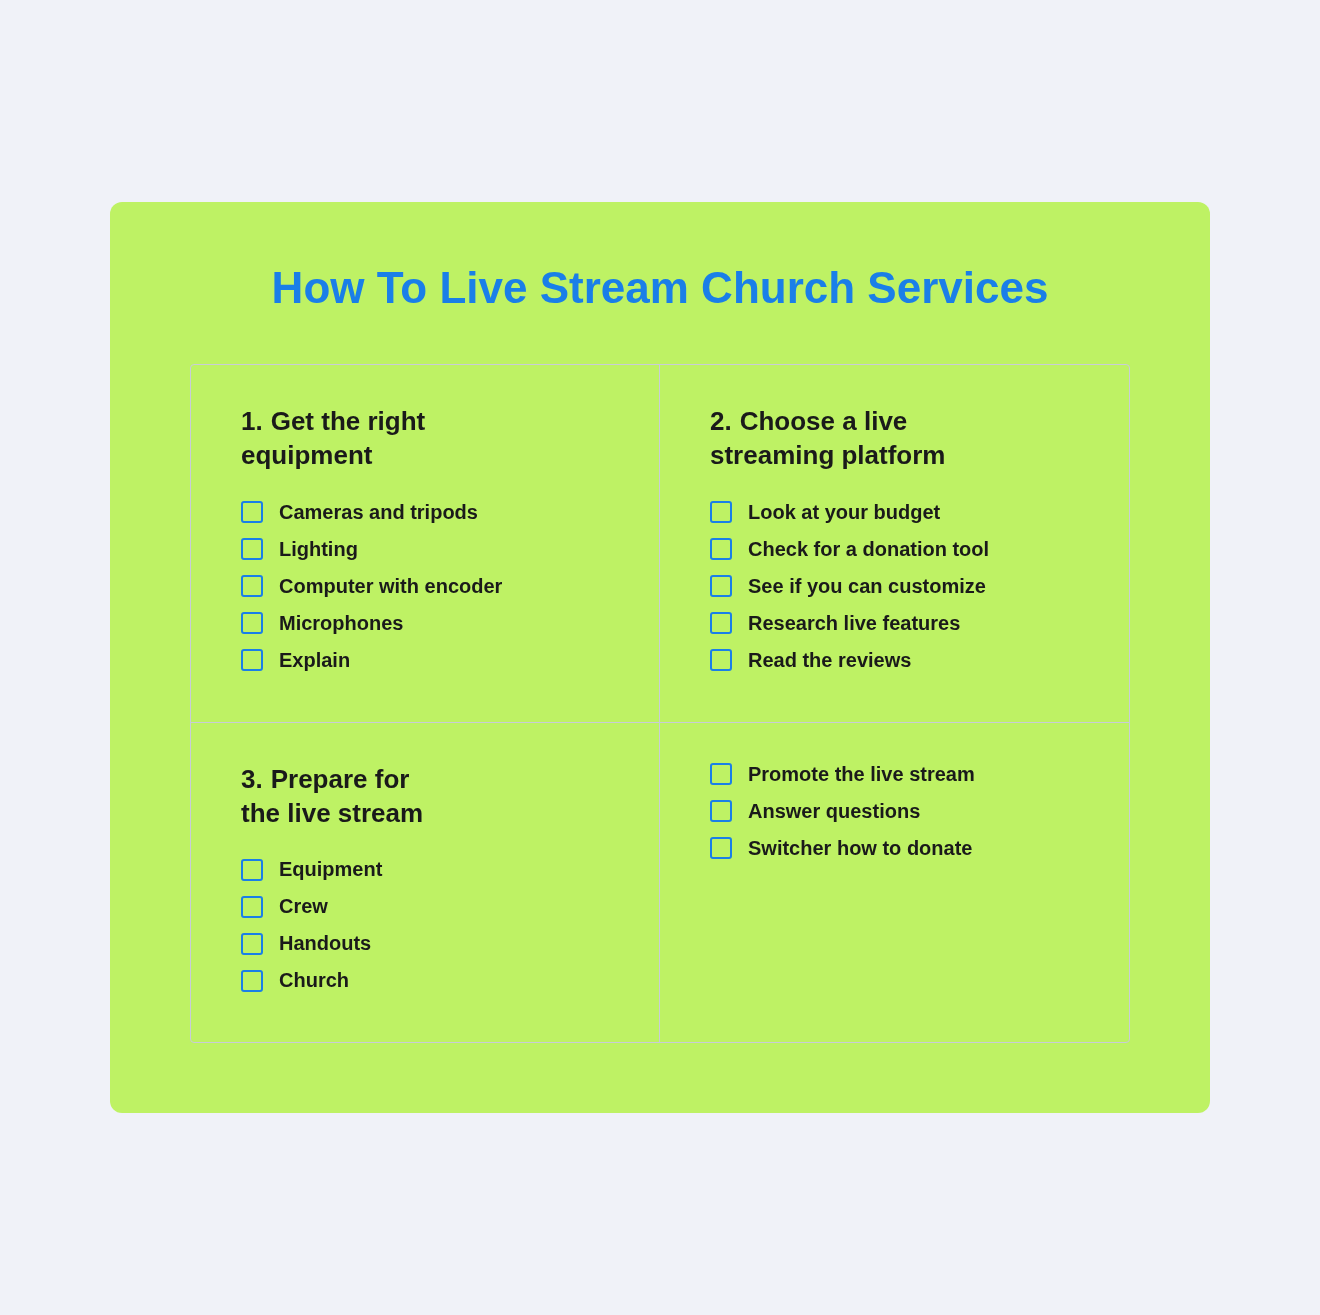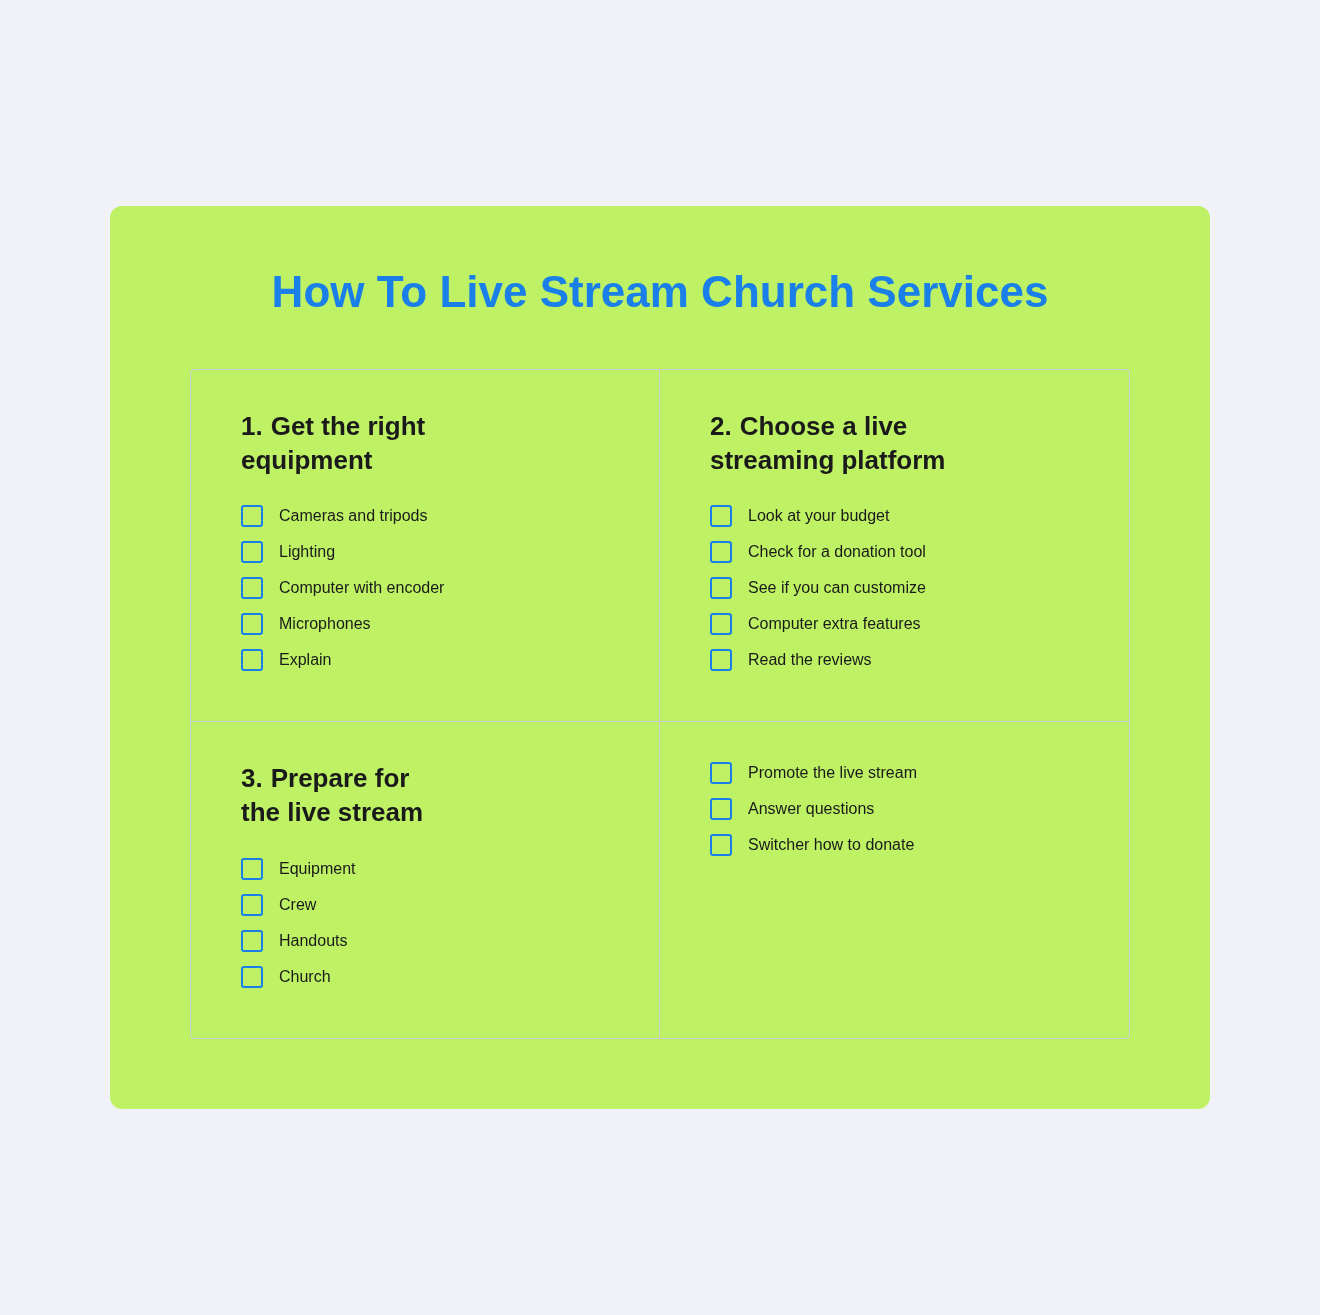--- a/index.html
+++ b/index.html
@@ -80,23 +80,23 @@
       list-style: none;
       display: flex;
       flex-direction: column;
       gap: 14px;
     }
 
     .checklist-item {
       display: flex;
       align-items: center;
       gap: 16px;
-      font-size: 16px;
+      font-size: 20px;
       color: #1a1a1a;
-      font-weight: 400;
+      font-weight: 700;
     }
 
     .checkbox {
       width: 22px;
       height: 22px;
       border: 2.5px solid #1a7fe8;
       border-radius: 3px;
       flex-shrink: 0;
       background: transparent;
       display: inline-block;
@@ -150,21 +150,21 @@
         <li class="checklist-item">
           <span class="checkbox"></span>
           <span>Check for a donation tool</span>
         </li>
         <li class="checklist-item">
           <span class="checkbox"></span>
           <span>See if you can customize</span>
         </li>
         <li class="checklist-item">
           <span class="checkbox"></span>
-          <span>Computer extra features</span>
+          <span>Research live features</span>
         </li>
         <li class="checklist-item">
           <span class="checkbox"></span>
           <span>Read the reviews</span>
         </li>
       </ul>
     </div>
 
     <div class="quadrant quadrant-bottom-left">
       <div class="section-heading">

